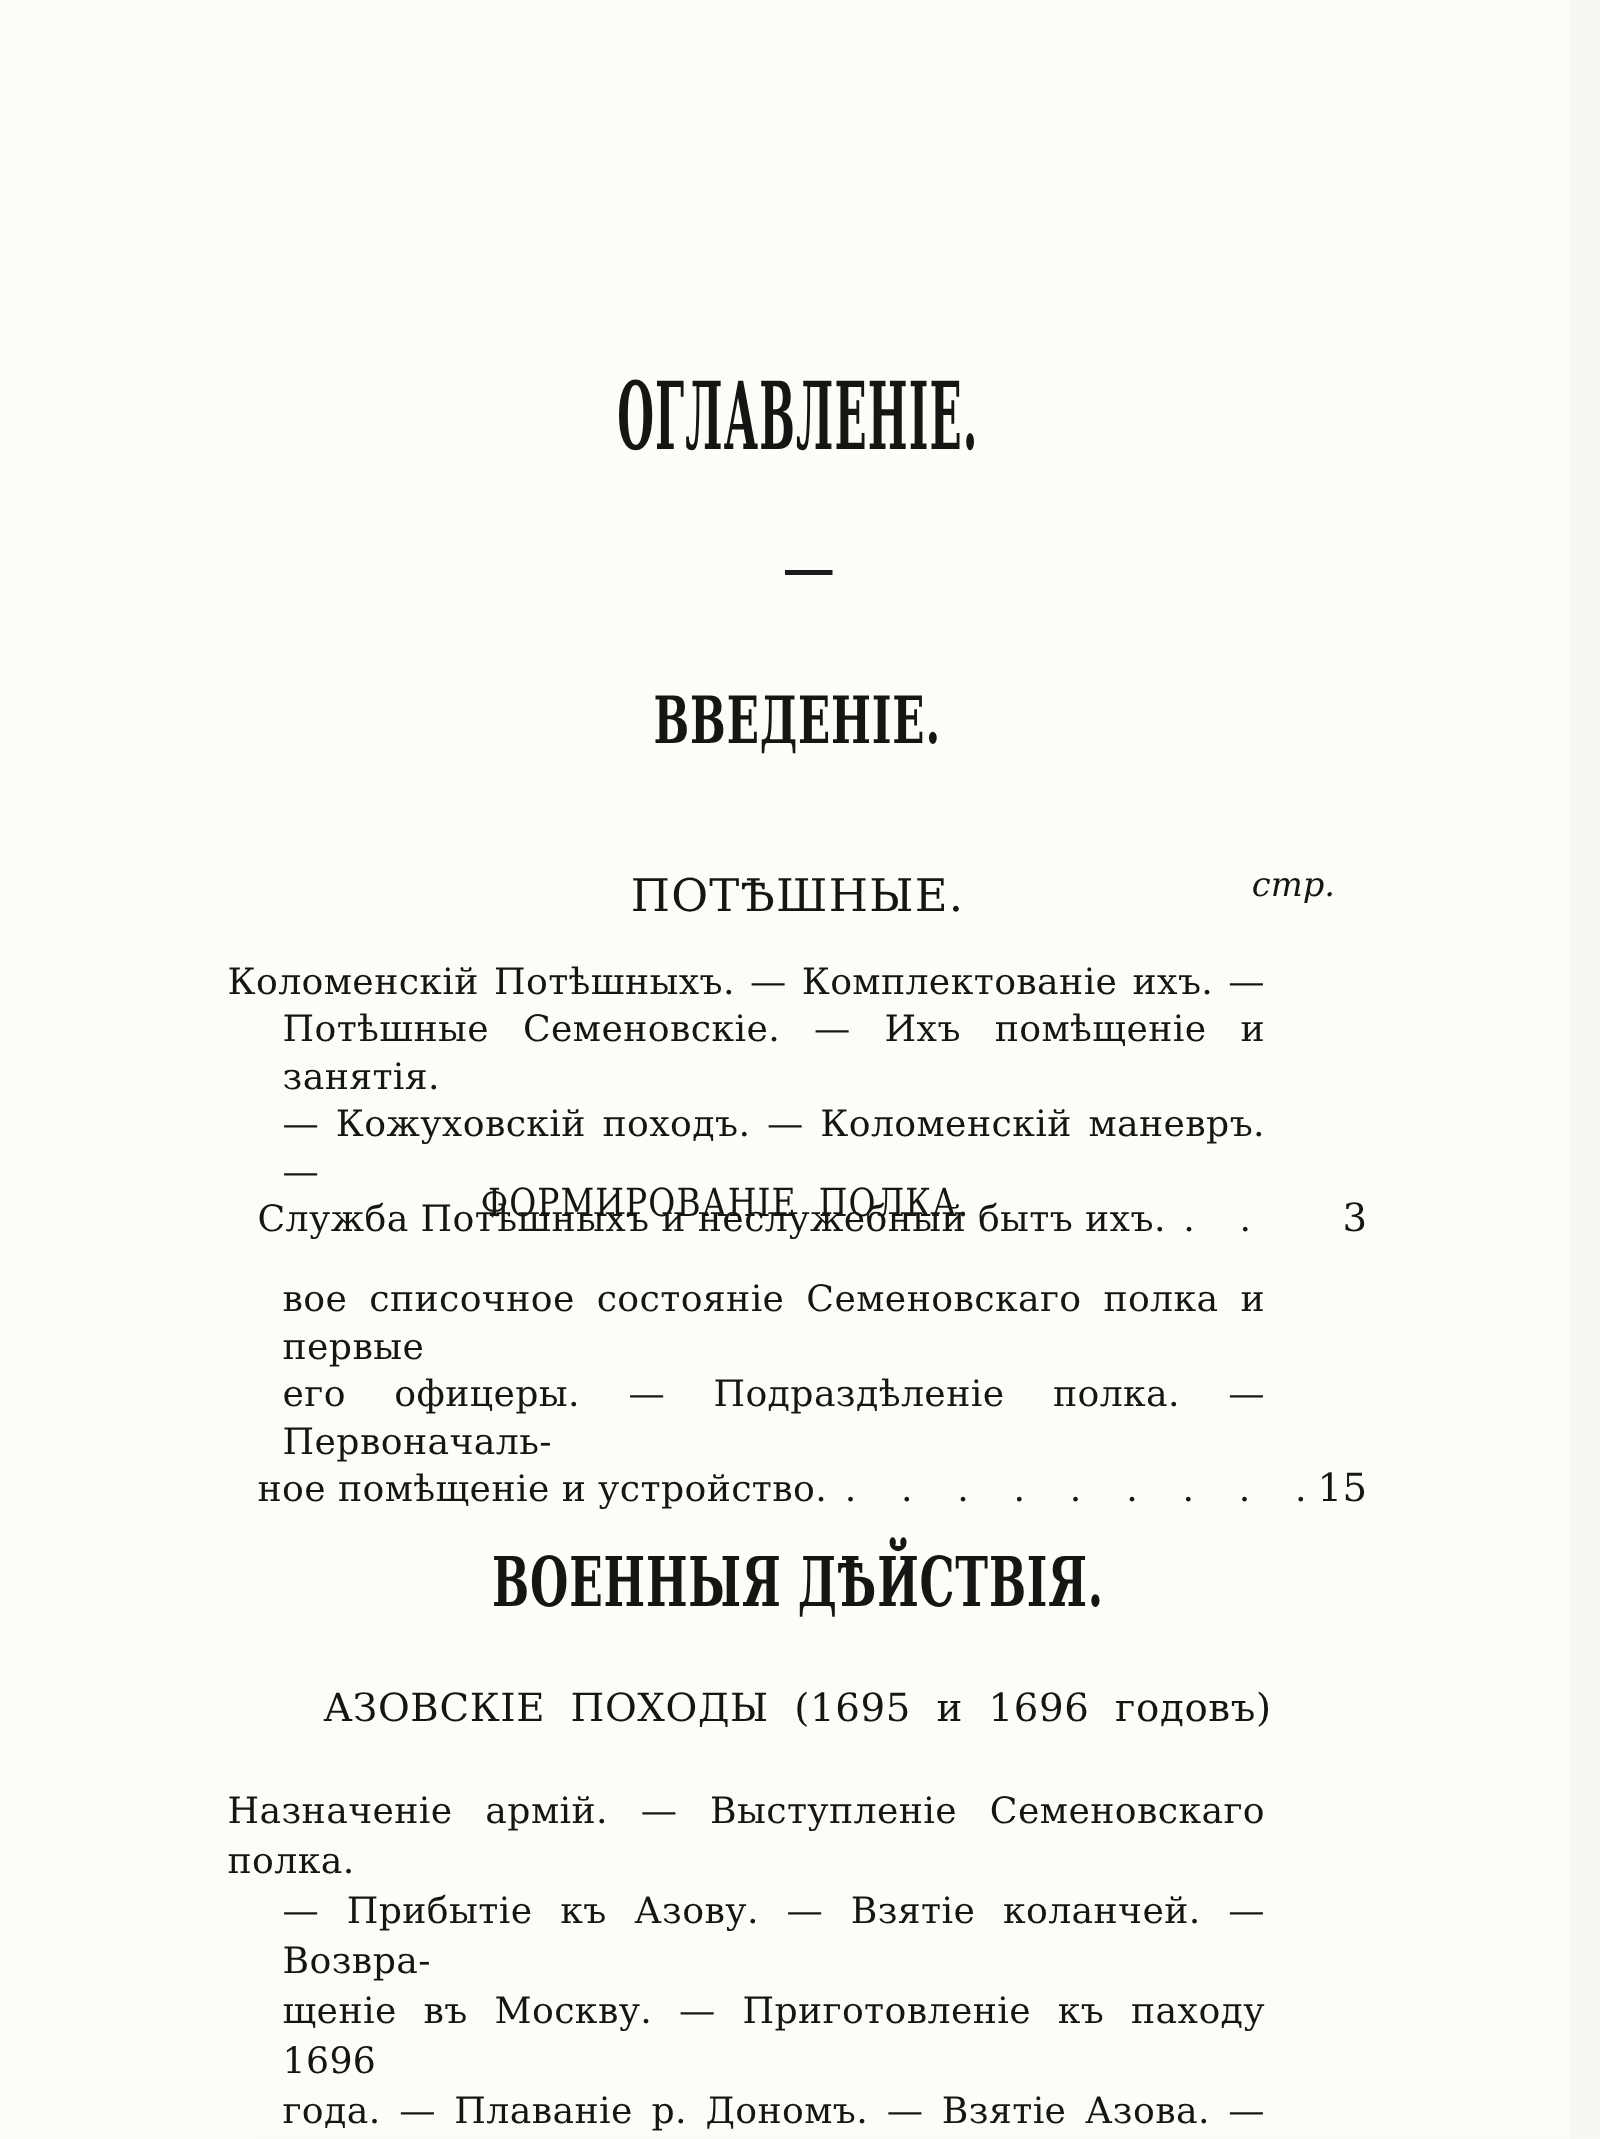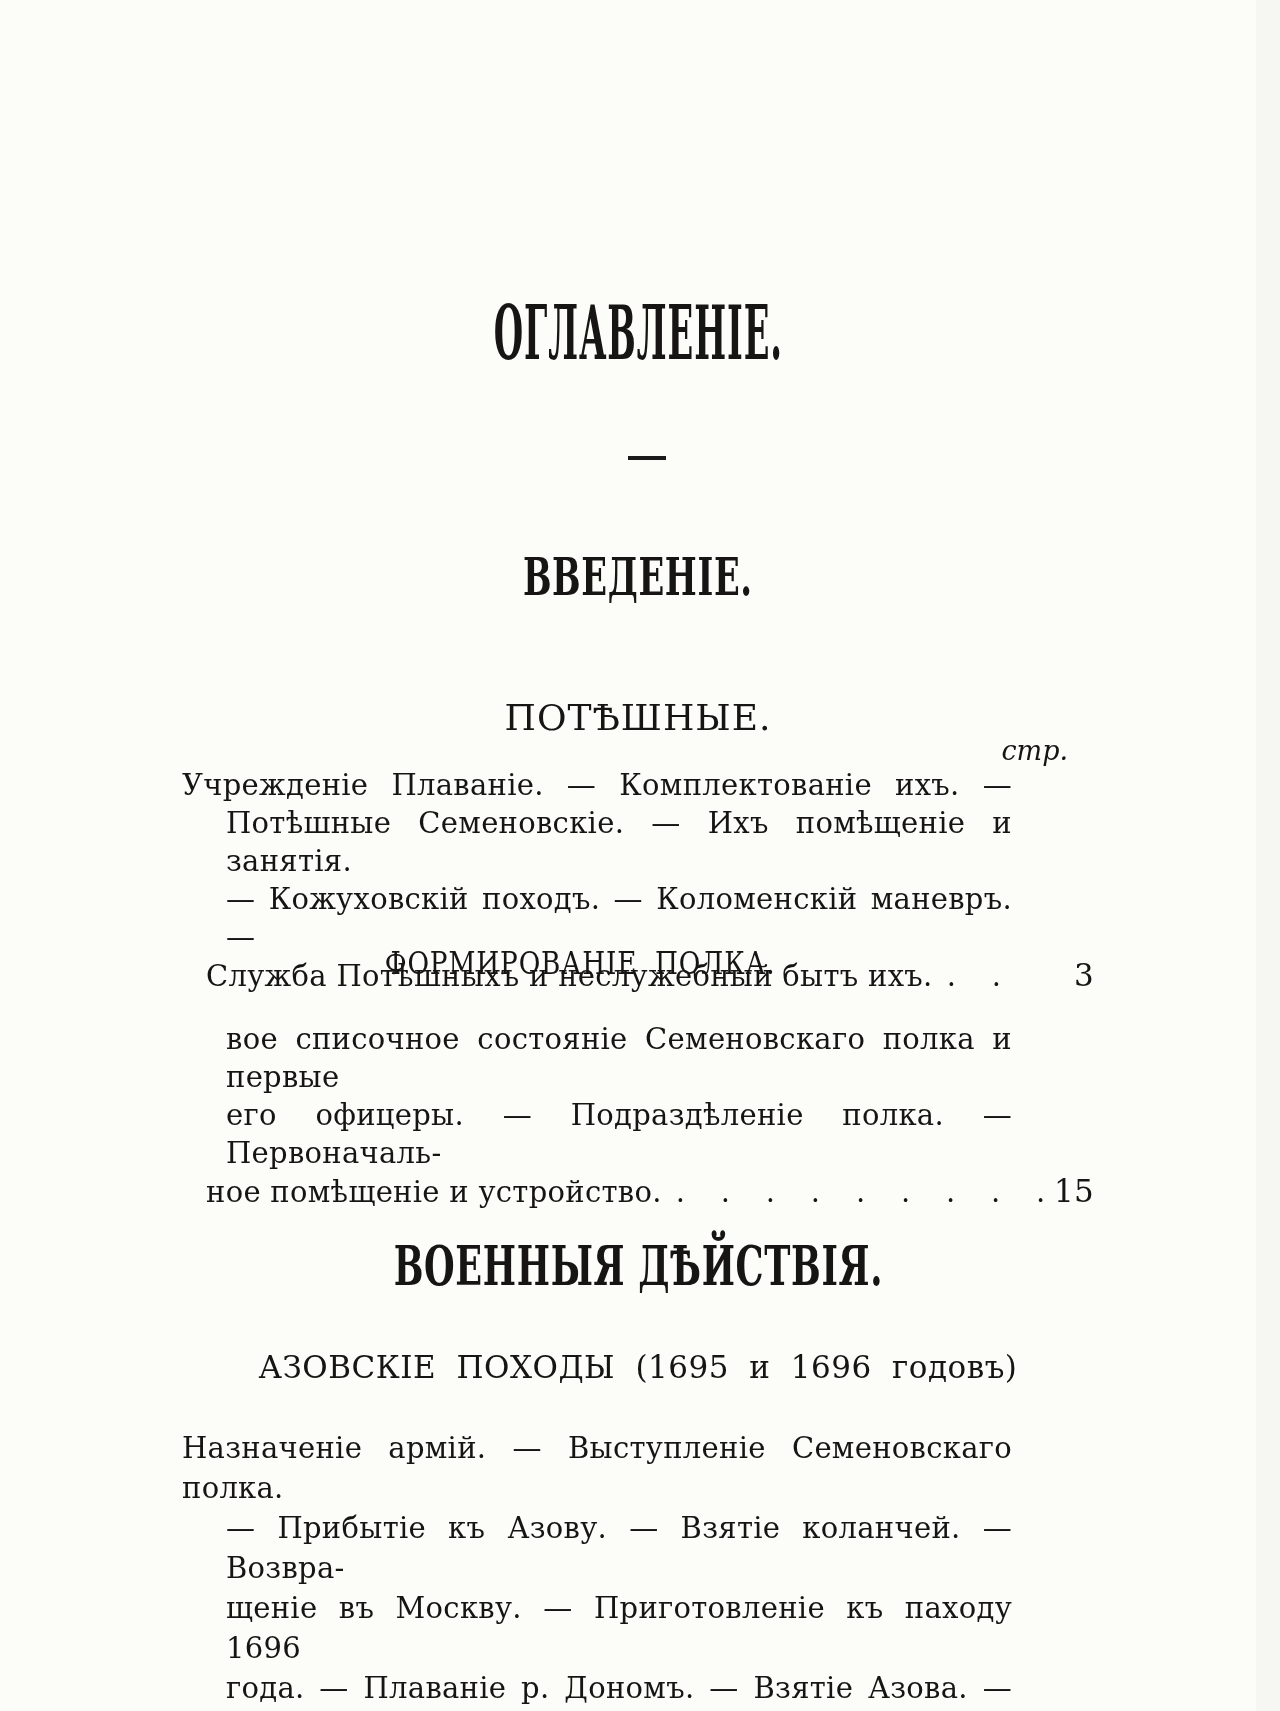--- a/index.html
+++ b/index.html
@@ -47,21 +47,21 @@
   .h-voennyia{top:1238px;}
   .h-voennyia .condensed{
     display:inline-block;font-size:55px;font-weight:bold;
     transform:scaleX(0.64);transform-origin:50% 50%;white-space:nowrap;letter-spacing:1px;
   }
 
   .h-azov{top:1352px;font-size:31px;letter-spacing:0.5px;word-spacing:10px;}
 
   
   .col-label{
-    position:absolute;top:737px;right:188px;
+    position:absolute;top:695px;right:188px;
     font-style:italic;font-size:27px;line-height:1;
   }
 
   
   .entry{
     position:absolute;left:182px;width:912px;
     font-size:29px;line-height:38px;
     letter-spacing:0.3px;
   }
   .entry1{top:766px;}
@@ -101,21 +101,21 @@
 
   <div class="center-block h-vvedenie">
     <span class="condensed">ВВЕДЕНІЕ.</span>
   </div>
 
   <div class="center-block h-poteshnye">ПОТѢШНЫЕ.</div>
 
   <div class="col-label">стр.</div>
 
   <div class="entry entry1">
-    <div class="line first">Учрежденіе Плаваніе. — Комплектованіе ихъ. —</div>
+    <div class="line first">Коломенскій Потѣшныхъ. — Комплектованіе ихъ. —</div>
     <div class="line cont">Потѣшные Семеновскіе. — Ихъ помѣщеніе и занятія.</div>
     <div class="line cont">— Кожуховскій походъ. — Коломенскій маневръ. —</div>
     <div class="lastline">
       <span class="ltext">Служба Потѣшныхъ и неслужебный бытъ ихъ.</span>
       <span class="leader">. .</span>
       <span class="pagenum">3</span>
     </div>
   </div>
 
   <div class="center-block h-formirovanie">

